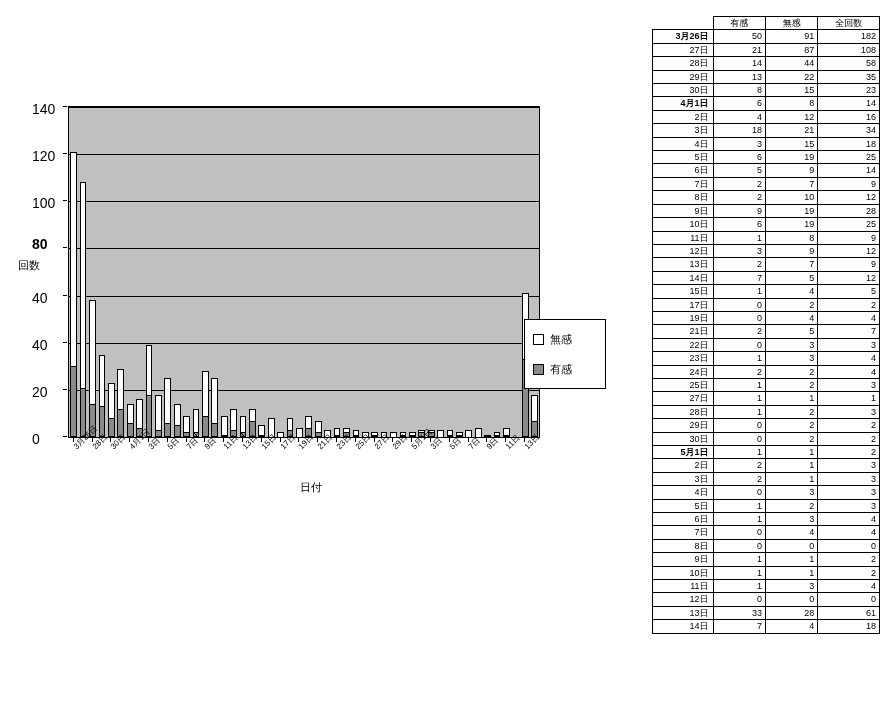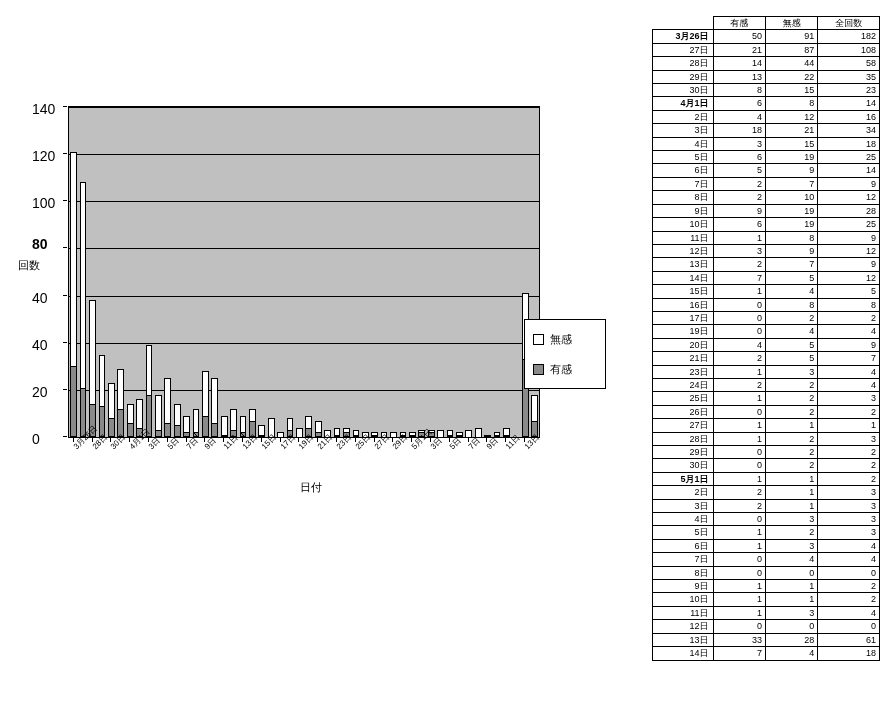--- a/index.html
+++ b/index.html
@@ -561,72 +561,60 @@
             <td>5</td>
             <td>12</td>
           </tr>
           <tr>
             <td class="daycell plain">15日</td>
             <td>1</td>
             <td>4</td>
             <td>5</td>
           </tr>
           <tr>
-            <td class="daycell plain">16日</td>
-            <td>0</td>
-            <td>8</td>
-            <td>8</td>
-          </tr>
-          <tr>
             <td class="daycell plain">17日</td>
             <td>0</td>
             <td>2</td>
             <td>2</td>
           </tr>
           <tr>
             <td class="daycell plain">19日</td>
             <td>0</td>
             <td>4</td>
             <td>4</td>
-          </tr>
-          <tr>
-            <td class="daycell plain">20日</td>
-            <td>4</td>
-            <td>5</td>
-            <td>9</td>
           </tr>
           <tr>
             <td class="daycell plain">21日</td>
             <td>2</td>
             <td>5</td>
             <td>7</td>
           </tr>
           <tr>
+            <td class="daycell plain">22日</td>
+            <td>0</td>
+            <td>3</td>
+            <td>3</td>
+          </tr>
+          <tr>
             <td class="daycell plain">23日</td>
             <td>1</td>
             <td>3</td>
             <td>4</td>
           </tr>
           <tr>
             <td class="daycell plain">24日</td>
             <td>2</td>
             <td>2</td>
             <td>4</td>
           </tr>
           <tr>
             <td class="daycell plain">25日</td>
             <td>1</td>
             <td>2</td>
             <td>3</td>
-          </tr>
-          <tr>
-            <td class="daycell plain">26日</td>
-            <td>0</td>
-            <td>2</td>
-            <td>2</td>
           </tr>
           <tr>
             <td class="daycell plain">27日</td>
             <td>1</td>
             <td>1</td>
             <td>1</td>
           </tr>
           <tr>
             <td class="daycell plain">28日</td>
             <td>1</td>

